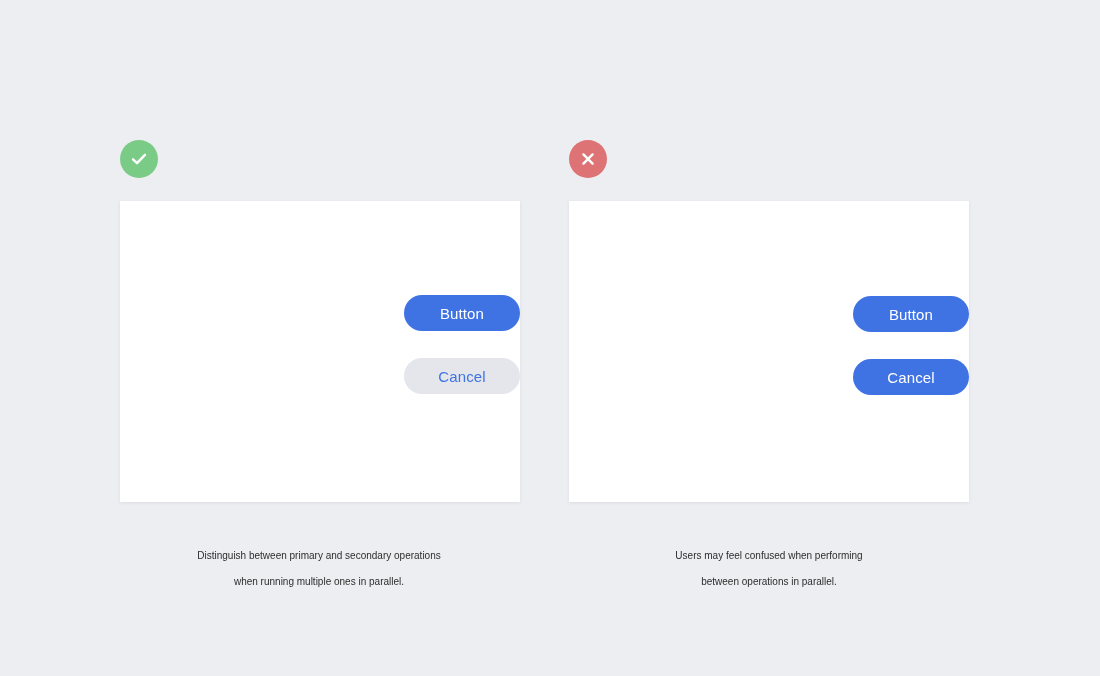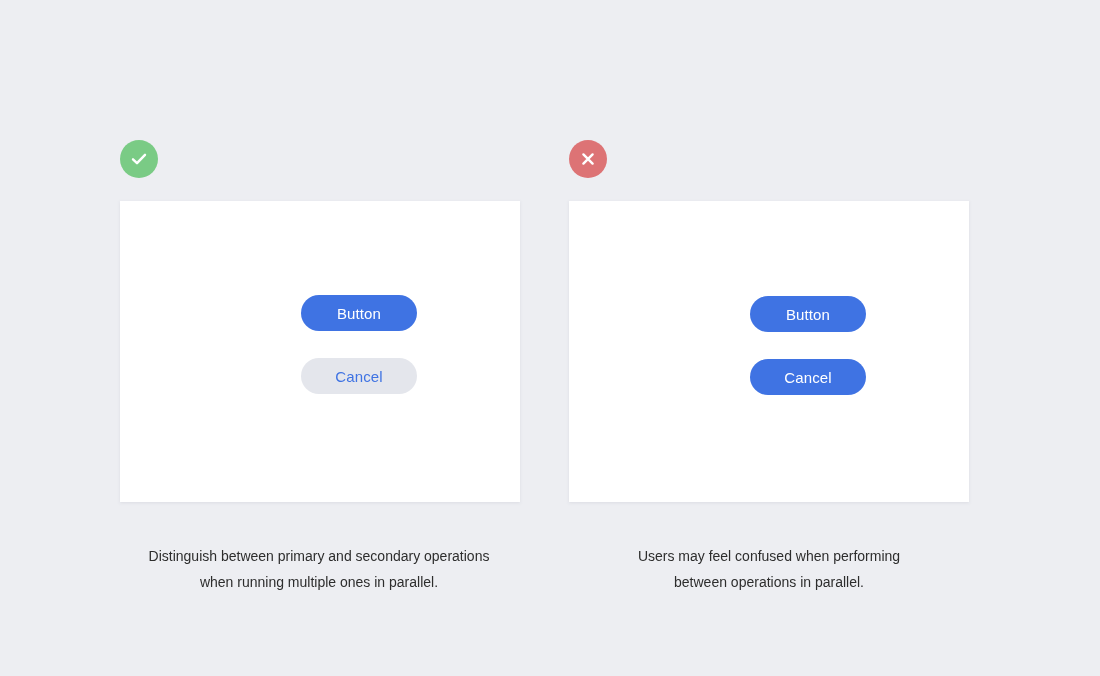--- a/index.html
+++ b/index.html
@@ -56,23 +56,22 @@
   }
 
   .card-inner {
     position: absolute;
     left: 0;
     top: 0;
     width: 100%;
     height: 100%;
     display: flex;
     flex-direction: column;
-    align-items: center;
+    align-items: flex-end;
     justify-content: center;
-    padding-left: 39px;
   }
 
   
   .btn-stack {
     display: flex;
     flex-direction: column;
     align-items: center;
     gap: 27px;
     transform: translateY(-7px);
   }
@@ -102,21 +101,21 @@
   .btn-secondary {
     background: #e4e6ec;
     color: #3f73e3;
   }
 
   
   .caption {
     margin-top: 41px;
     width: 412px;
     text-align: center;
-    font-size: 14px;
+    font-size: 10px;
     line-height: 26px;
     color: #2d2d2d;
     white-space: pre-line;
   }
   .example.do   .caption { margin-left: -7px; }
   .example.dont .caption { margin-left: -6px; }
 </style>
 </head>
 <body>
 

